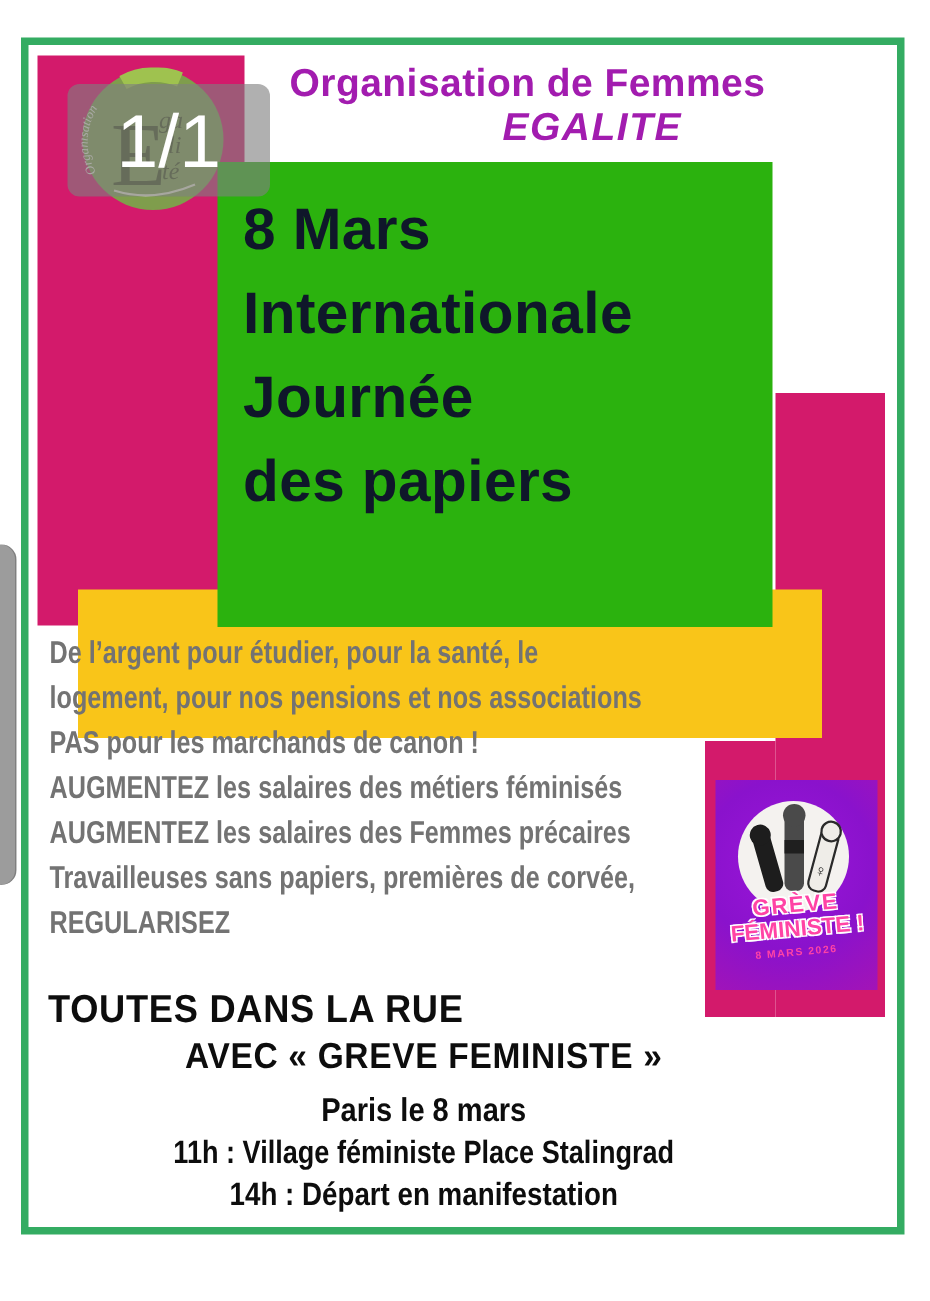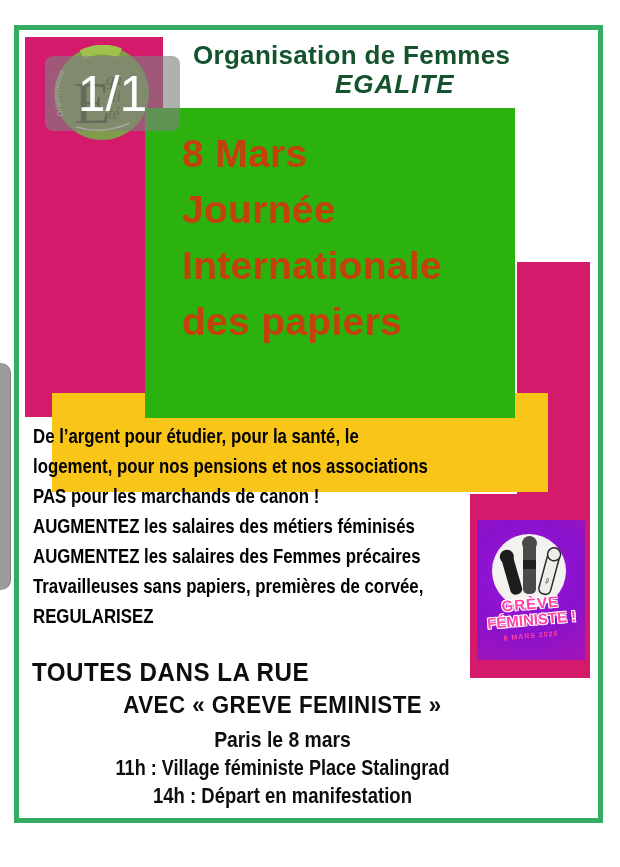--- a/index.html
+++ b/index.html
@@ -22,29 +22,29 @@
   .magenta-left{left:25px;top:37px;width:138px;height:380px;background:var(--magenta);}
   .magenta-right{left:517px;top:262px;width:73px;height:416px;background:var(--magenta);}
   .magenta-frame{left:470px;top:494px;width:47px;height:184px;background:var(--magenta);}
   .yellow-block{left:52px;top:393px;width:496px;height:99px;background:var(--yellow);}
   .green-block{left:145px;top:108px;width:370px;height:310px;background:var(--green);}
 
   
   .logo{position:absolute;left:54px;top:45px;width:96px;height:96px;}
 
   
-  .header-line{position:absolute;color:#14532d;font-weight:bold;line-height:1;white-space:nowrap;letter-spacing:.3px;}
+  .header-line{position:absolute;color:#a21caf;font-weight:bold;line-height:1;white-space:nowrap;letter-spacing:.3px;}
   .header-line1{left:193px;top:42px;font-size:26px;}
   .header-line2{left:335px;top:71px;font-size:26px;letter-spacing:1px;font-style:italic;}
 
   
-  .green-title{position:absolute;left:182px;top:126px;width:330px;color:#c2410c;font-size:39px;font-weight:bold;line-height:56px;white-space:nowrap;letter-spacing:.3px;}
+  .green-title{position:absolute;left:162px;top:126px;width:330px;color:#0f172a;font-size:39px;font-weight:bold;line-height:56px;white-space:nowrap;letter-spacing:.3px;}
 
   
-  .body-text{position:absolute;left:33px;top:421px;color:#000000;font-size:21px;font-weight:bold;line-height:30px;}
+  .body-text{position:absolute;left:33px;top:421px;color:#737373;font-size:21px;font-weight:bold;line-height:30px;}
   .body-text .bline{white-space:nowrap;transform:scaleX(.8);transform-origin:left center;}
 
   
   .f-line{position:absolute;color:#0d0d0d;font-weight:bold;line-height:1;white-space:nowrap;}
   .f1{left:32px;top:659px;font-size:26px;letter-spacing:.5px;transform:scaleX(.93);transform-origin:left top;}
   .fc{left:20px;width:525px;text-align:center;}
   .f2{top:693px;font-size:24px;letter-spacing:.5px;transform:scaleX(.93);transform-origin:center top;}
   .f3{top:729px;font-size:22px;transform:scaleX(.88);transform-origin:center top;}
   .f4{top:758px;font-size:21.5px;transform:scaleX(.84);transform-origin:center top;}
   .f5{top:786px;font-size:21.5px;transform:scaleX(.86);transform-origin:center top;}
@@ -94,22 +94,22 @@
   <div class="rect yellow-block"></div>
   <div class="rect green-block"></div>
 
   <div class="border-frame"></div>
 
   <div class="header-line header-line1">Organisation de Femmes</div>
   <div class="header-line header-line2">EGALITE</div>
 
   <div class="green-title">
     <div>8 Mars</div>
+    <div>Internationale</div>
     <div>Journée</div>
-    <div>Internationale</div>
     <div>des papiers</div>
   </div>
 
   <div class="body-text">
     <div class="bline">De l’argent pour étudier, pour la santé, le</div>
     <div class="bline">logement, pour nos pensions et nos associations</div>
     <div class="bline">PAS pour les marchands de canon  !</div>
     <div class="bline">AUGMENTEZ les salaires des métiers féminisés</div>
     <div class="bline">AUGMENTEZ les salaires des Femmes précaires</div>
     <div class="bline">Travailleuses sans papiers, premières de corvée,</div>

